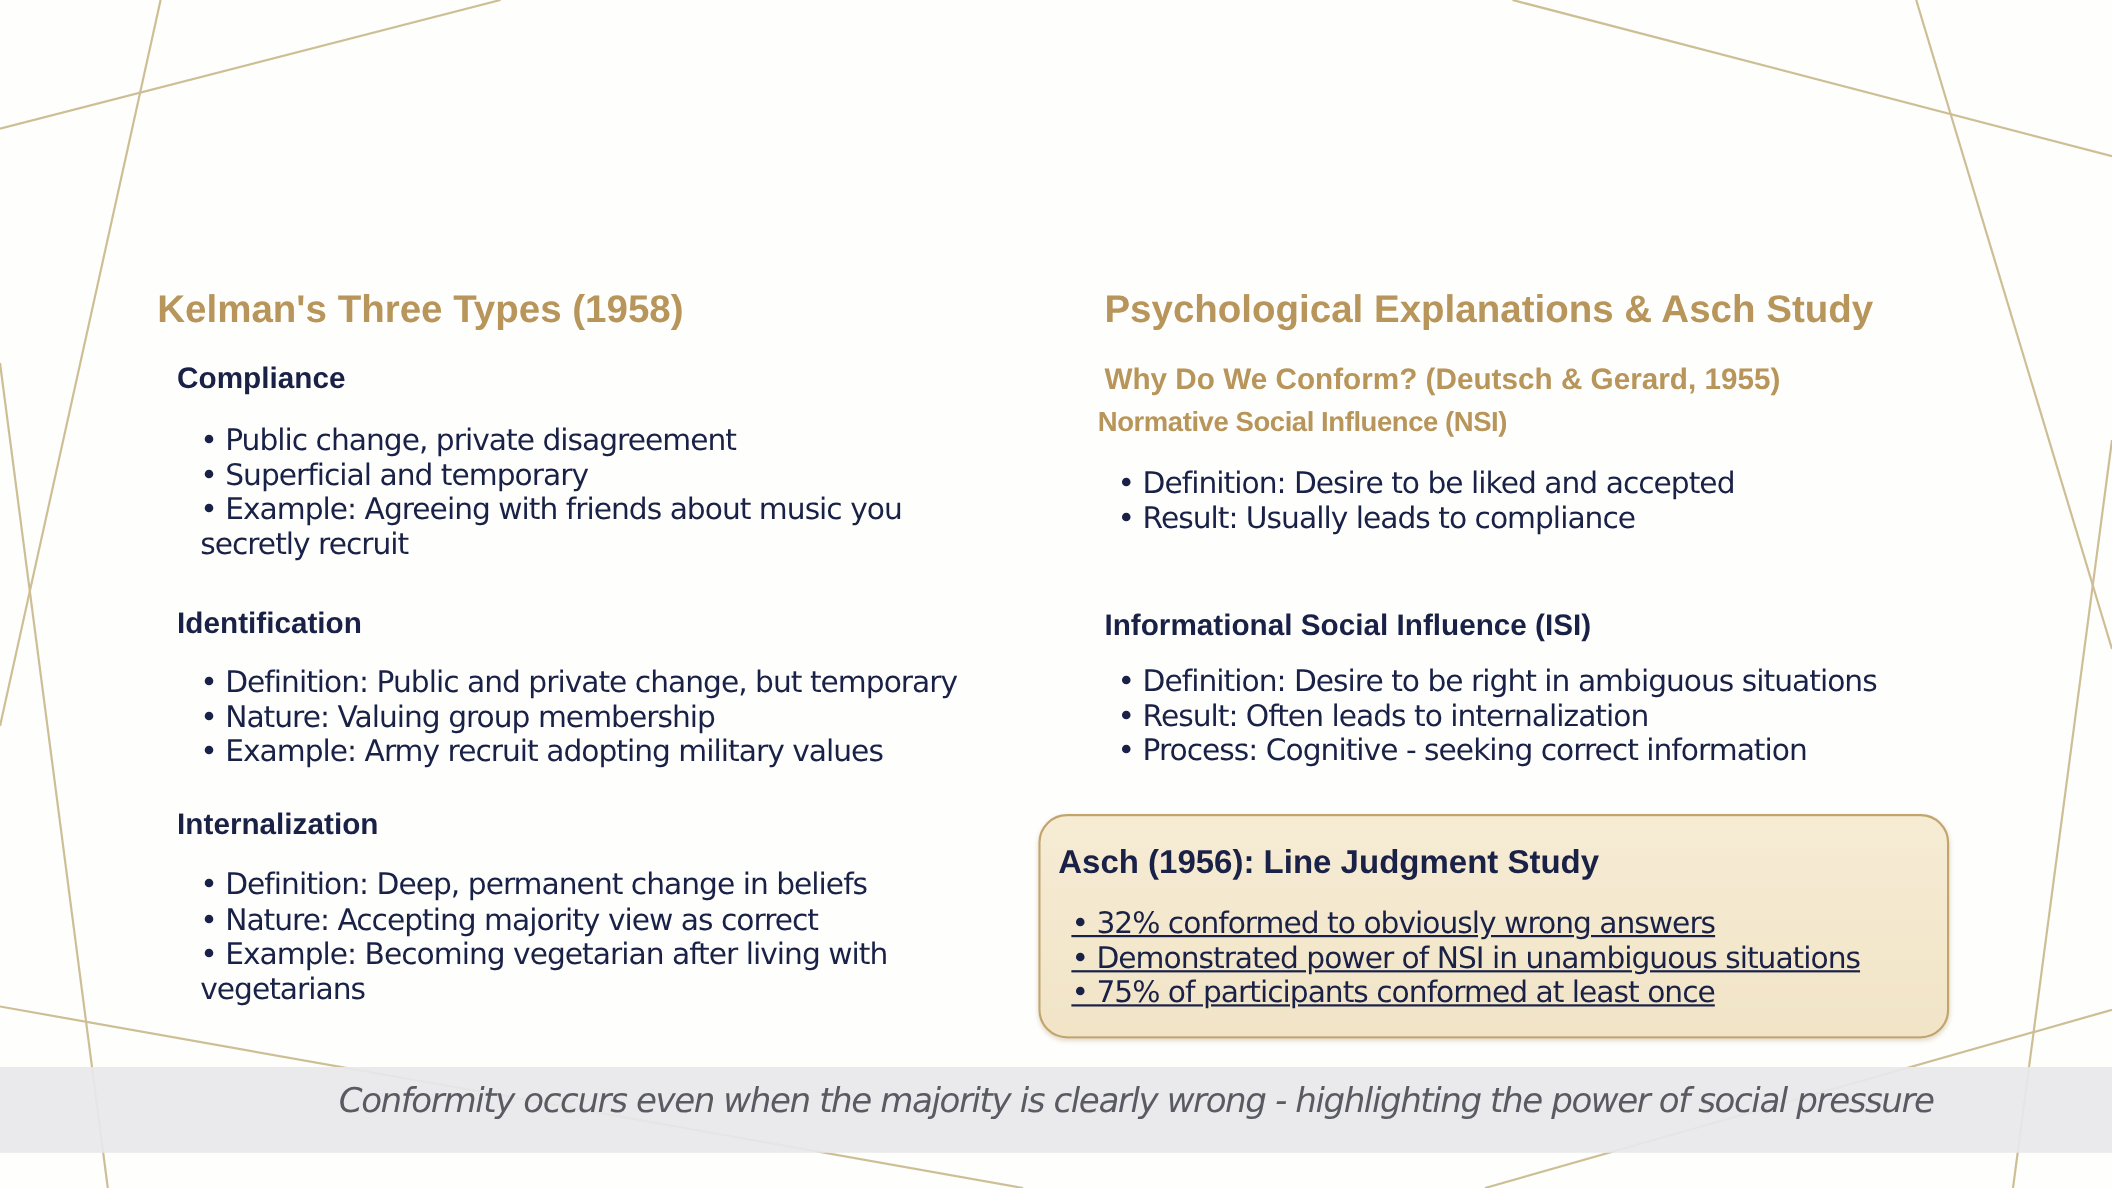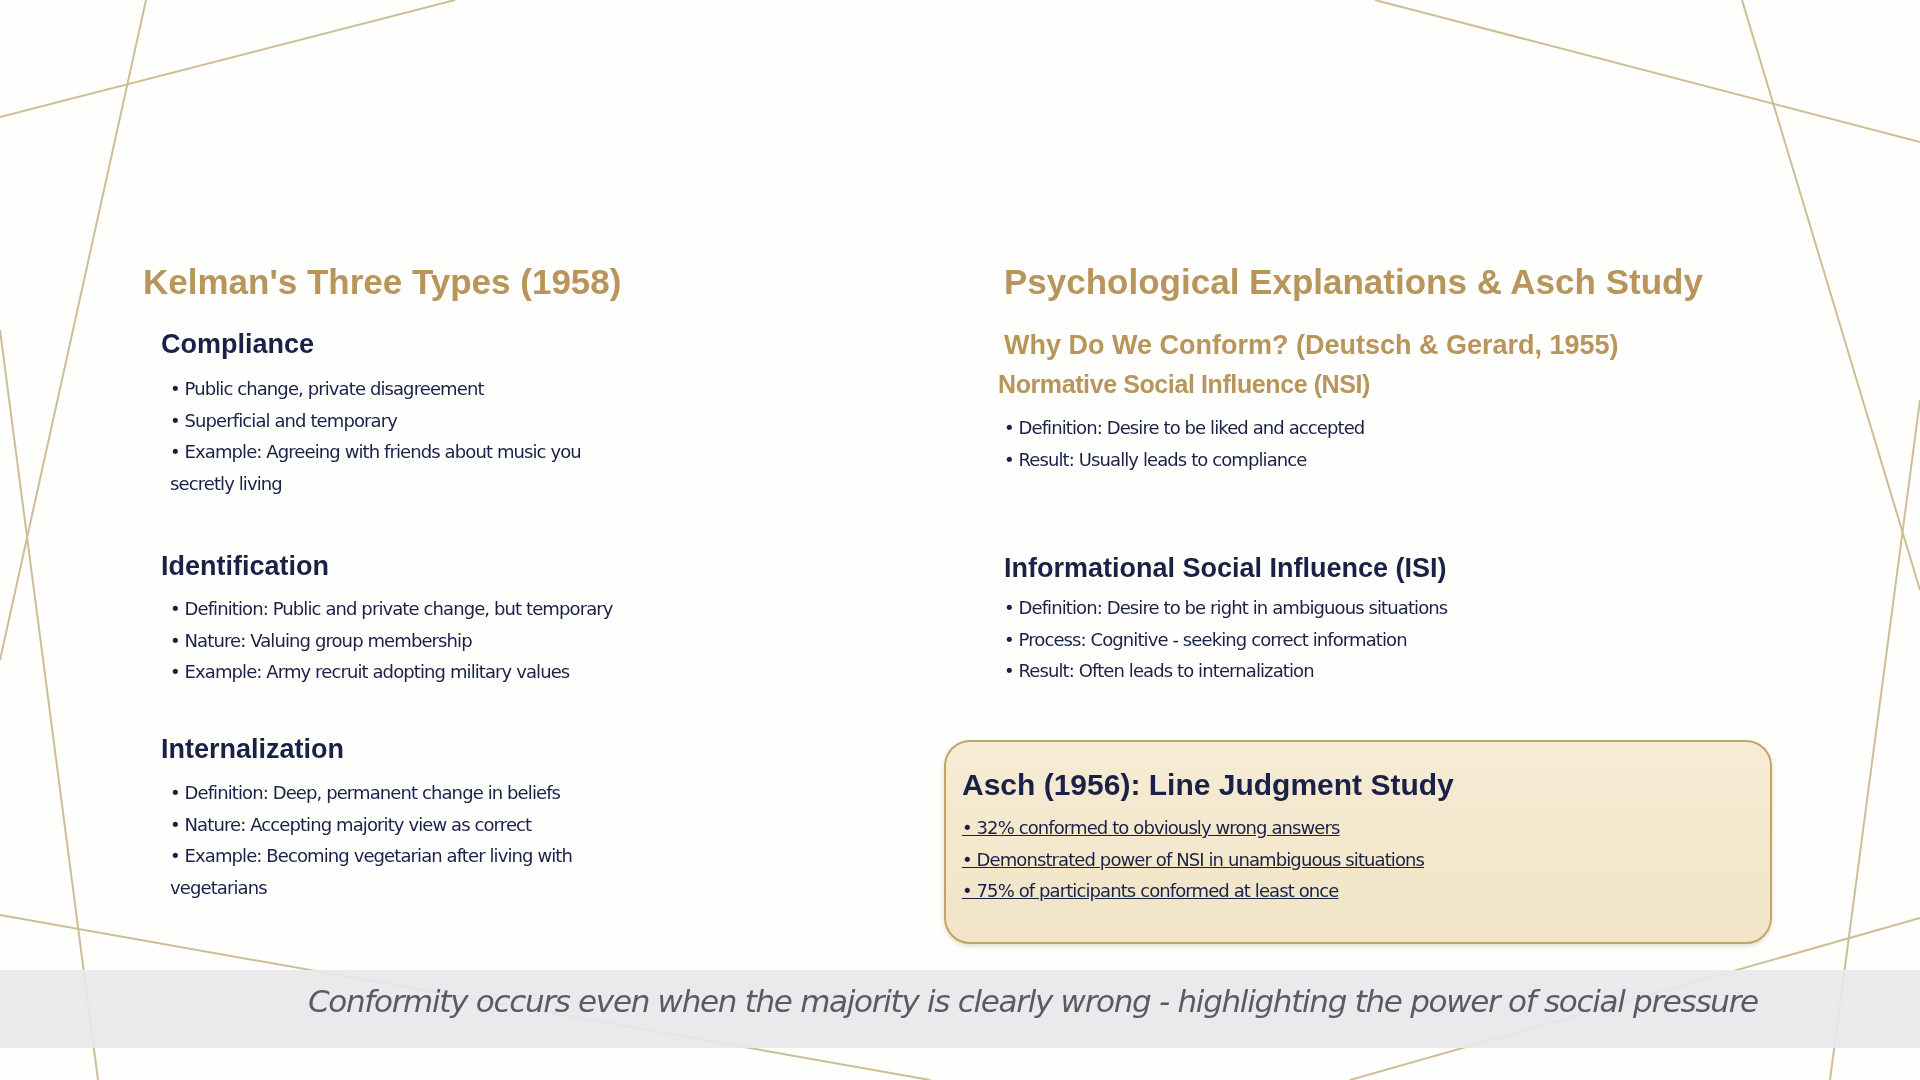--- a/index.html
+++ b/index.html
@@ -55,25 +55,25 @@
     .sub-heading.gold {
       color: #b8955a;
     }
     .sub-heading.gold.small {
       font-size: 25px;
       letter-spacing: -0.4px;
     }
     .bullets {
       position: absolute;
       font-family: "DejaVu Sans", sans-serif;
-      font-size: 18px;
+      font-size: 27px;
       letter-spacing: -0.9px;
       line-height: 31.5px;
       color: #1a2147;
-      margin: 0;
+      margin: 12px;
       padding: 0;
       list-style: none;
     }
     .bullets li {
       margin: 0;
       padding: 0;
     }
     .callout {
       position: absolute;
       left: 944px;
@@ -140,21 +140,21 @@
   </svg>
 
 
   <div class="col-heading" style="left:143px; top:262px;">Kelman's Three Types (1958)</div>
 
   <div class="sub-heading" style="left:161px; top:329px;">Compliance</div>
   <ul class="bullets" style="left:170px; top:373px;">
     <li>• Public change, private disagreement</li>
     <li>• Superficial and temporary</li>
     <li>• Example: Agreeing with friends about music you</li>
-    <li>secretly living</li>
+    <li>secretly recruit</li>
   </ul>
 
   <div class="sub-heading" style="left:161px; top:551px;">Identification</div>
   <ul class="bullets" style="left:170px; top:593px;">
     <li>• Definition: Public and private change, but temporary</li>
     <li>• Nature: Valuing group membership</li>
     <li>• Example: Army recruit adopting military values</li>
   </ul>
 
   <div class="sub-heading" style="left:161px; top:734px;">Internalization</div>
@@ -170,22 +170,22 @@
   <div class="sub-heading gold" style="left:1004px; top:330px;">Why Do We Conform? (Deutsch &amp; Gerard, 1955)</div>
   <div class="sub-heading gold small" style="left:998px; top:370px;">Normative Social Influence (NSI)</div>
   <ul class="bullets" style="left:1004px; top:412px;">
     <li>• Definition: Desire to be liked and accepted</li>
     <li>• Result: Usually leads to compliance</li>
   </ul>
 
   <div class="sub-heading" style="left:1004px; top:553px;">Informational Social Influence (ISI)</div>
   <ul class="bullets" style="left:1004px; top:592px;">
     <li>• Definition: Desire to be right in ambiguous situations</li>
+    <li>• Result: Often leads to internalization</li>
     <li>• Process: Cognitive - seeking correct information</li>
-    <li>• Result: Often leads to internalization</li>
   </ul>
 
   <div class="callout">
     <div class="callout-title">Asch (1956): Line Judgment Study</div>
     <ul class="bullets">
       <li>• 32% conformed to obviously wrong answers</li>
       <li>• Demonstrated power of NSI in unambiguous situations</li>
       <li>• 75% of participants conformed at least once</li>
     </ul>
   </div>

